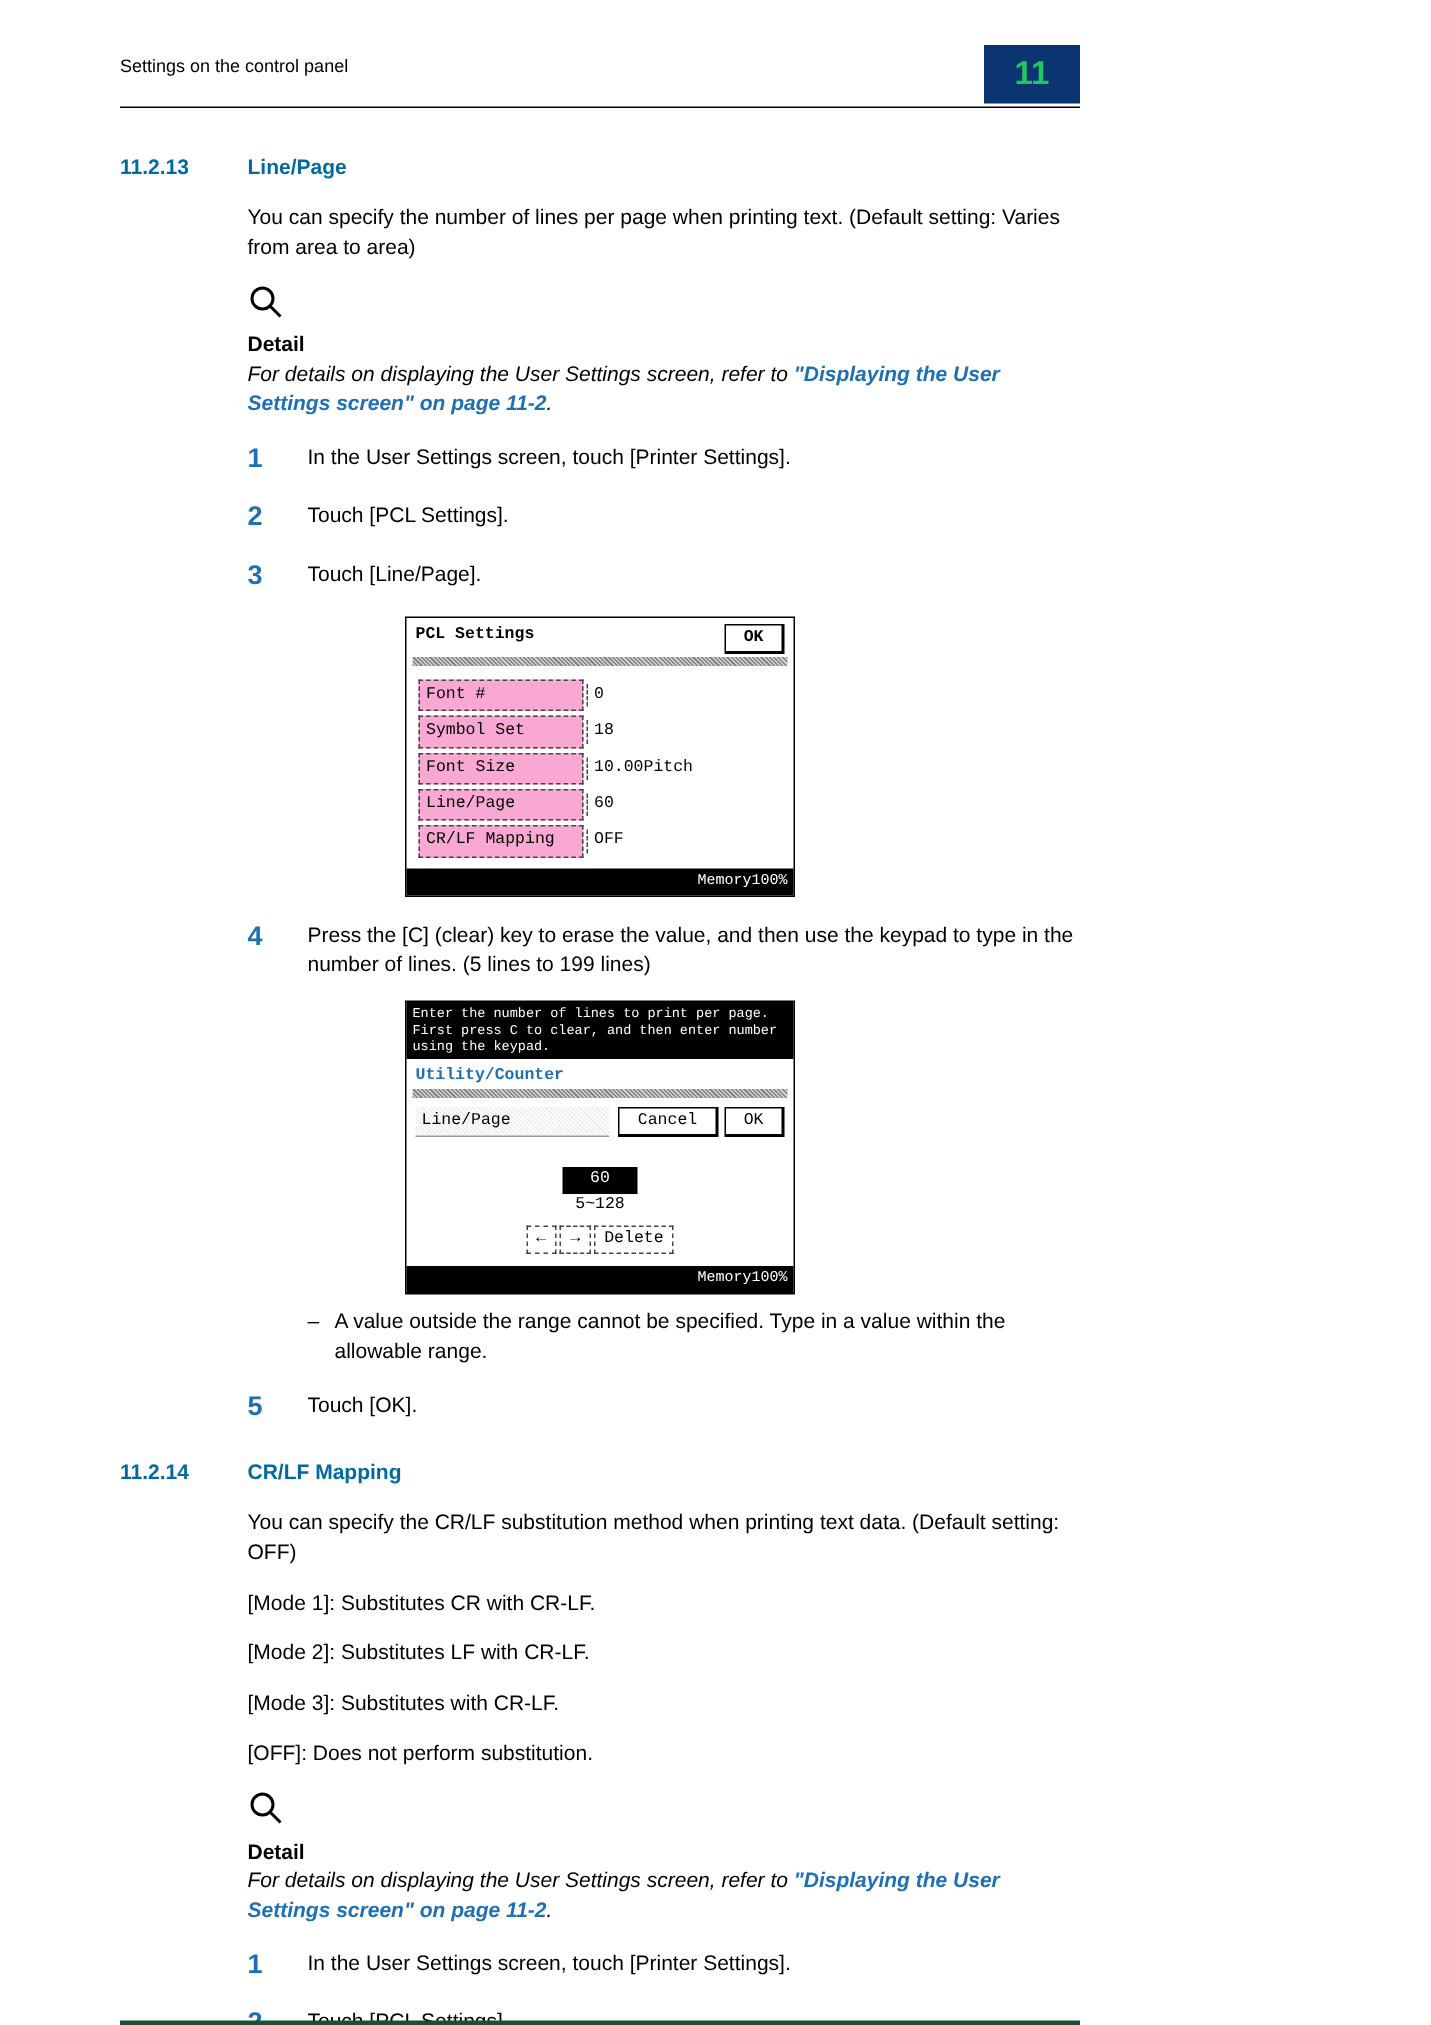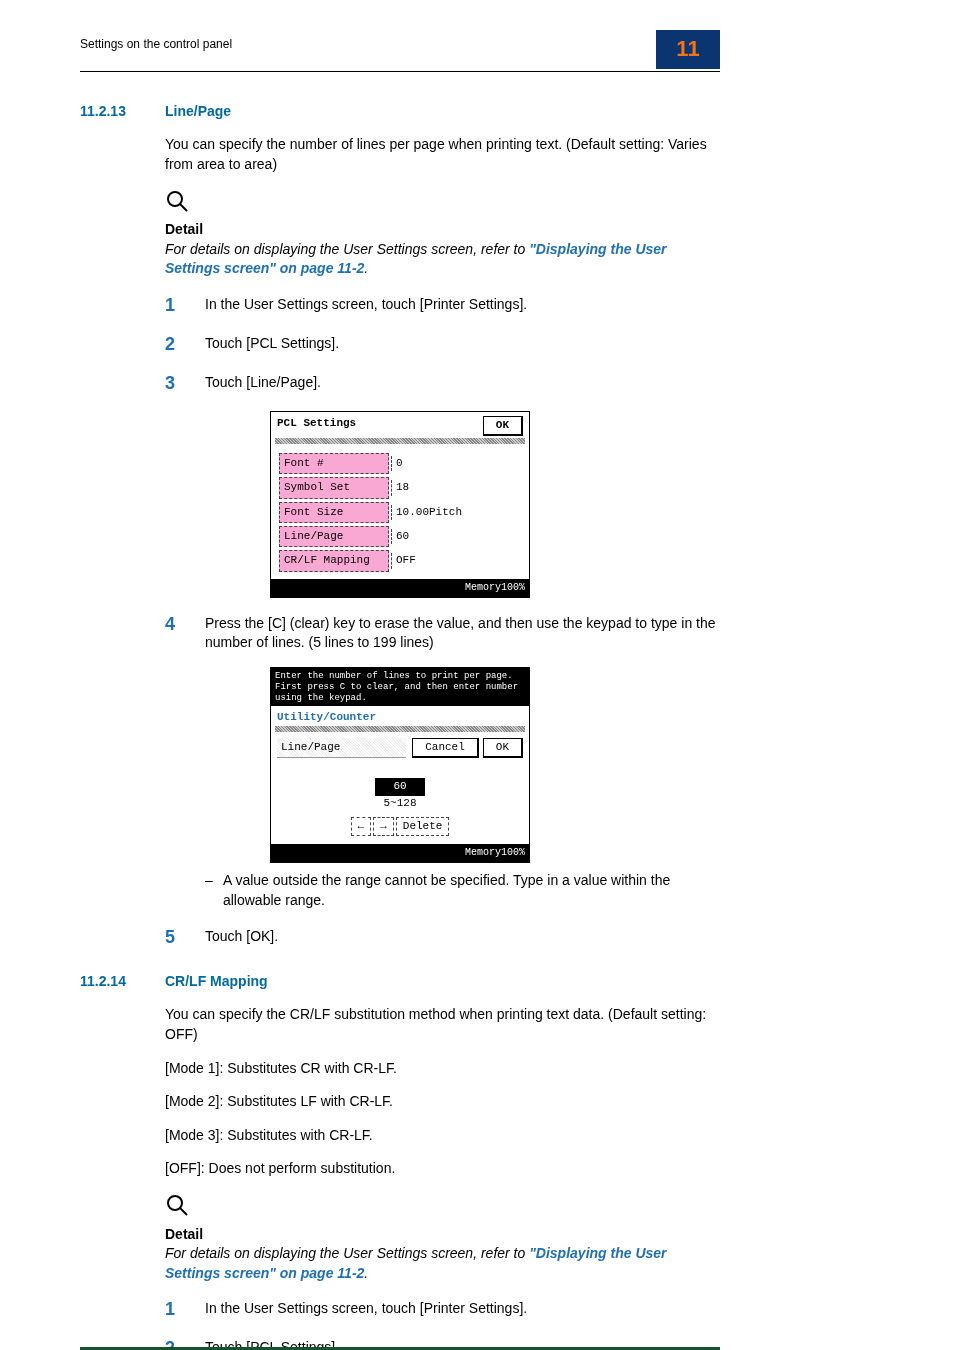--- a/index.html
+++ b/index.html
@@ -25,21 +25,21 @@
     border-bottom: 1px solid #000;
     padding-bottom: 2px;
     margin-bottom: 30px;
   }
   .header-left {
     font-size: 12px;
     padding-top: 6px;
   }
   .chapter-box {
     background: #0a3570;
-    color: #f97316;
+    color: #22c55e;
     font-weight: bold;
     font-size: 22px;
     padding: 4px 12px;
     min-width: 40px;
     text-align: center;
   }
   .section-heading {
     display: flex;
     color: #0369a1;
     font-weight: bold;

